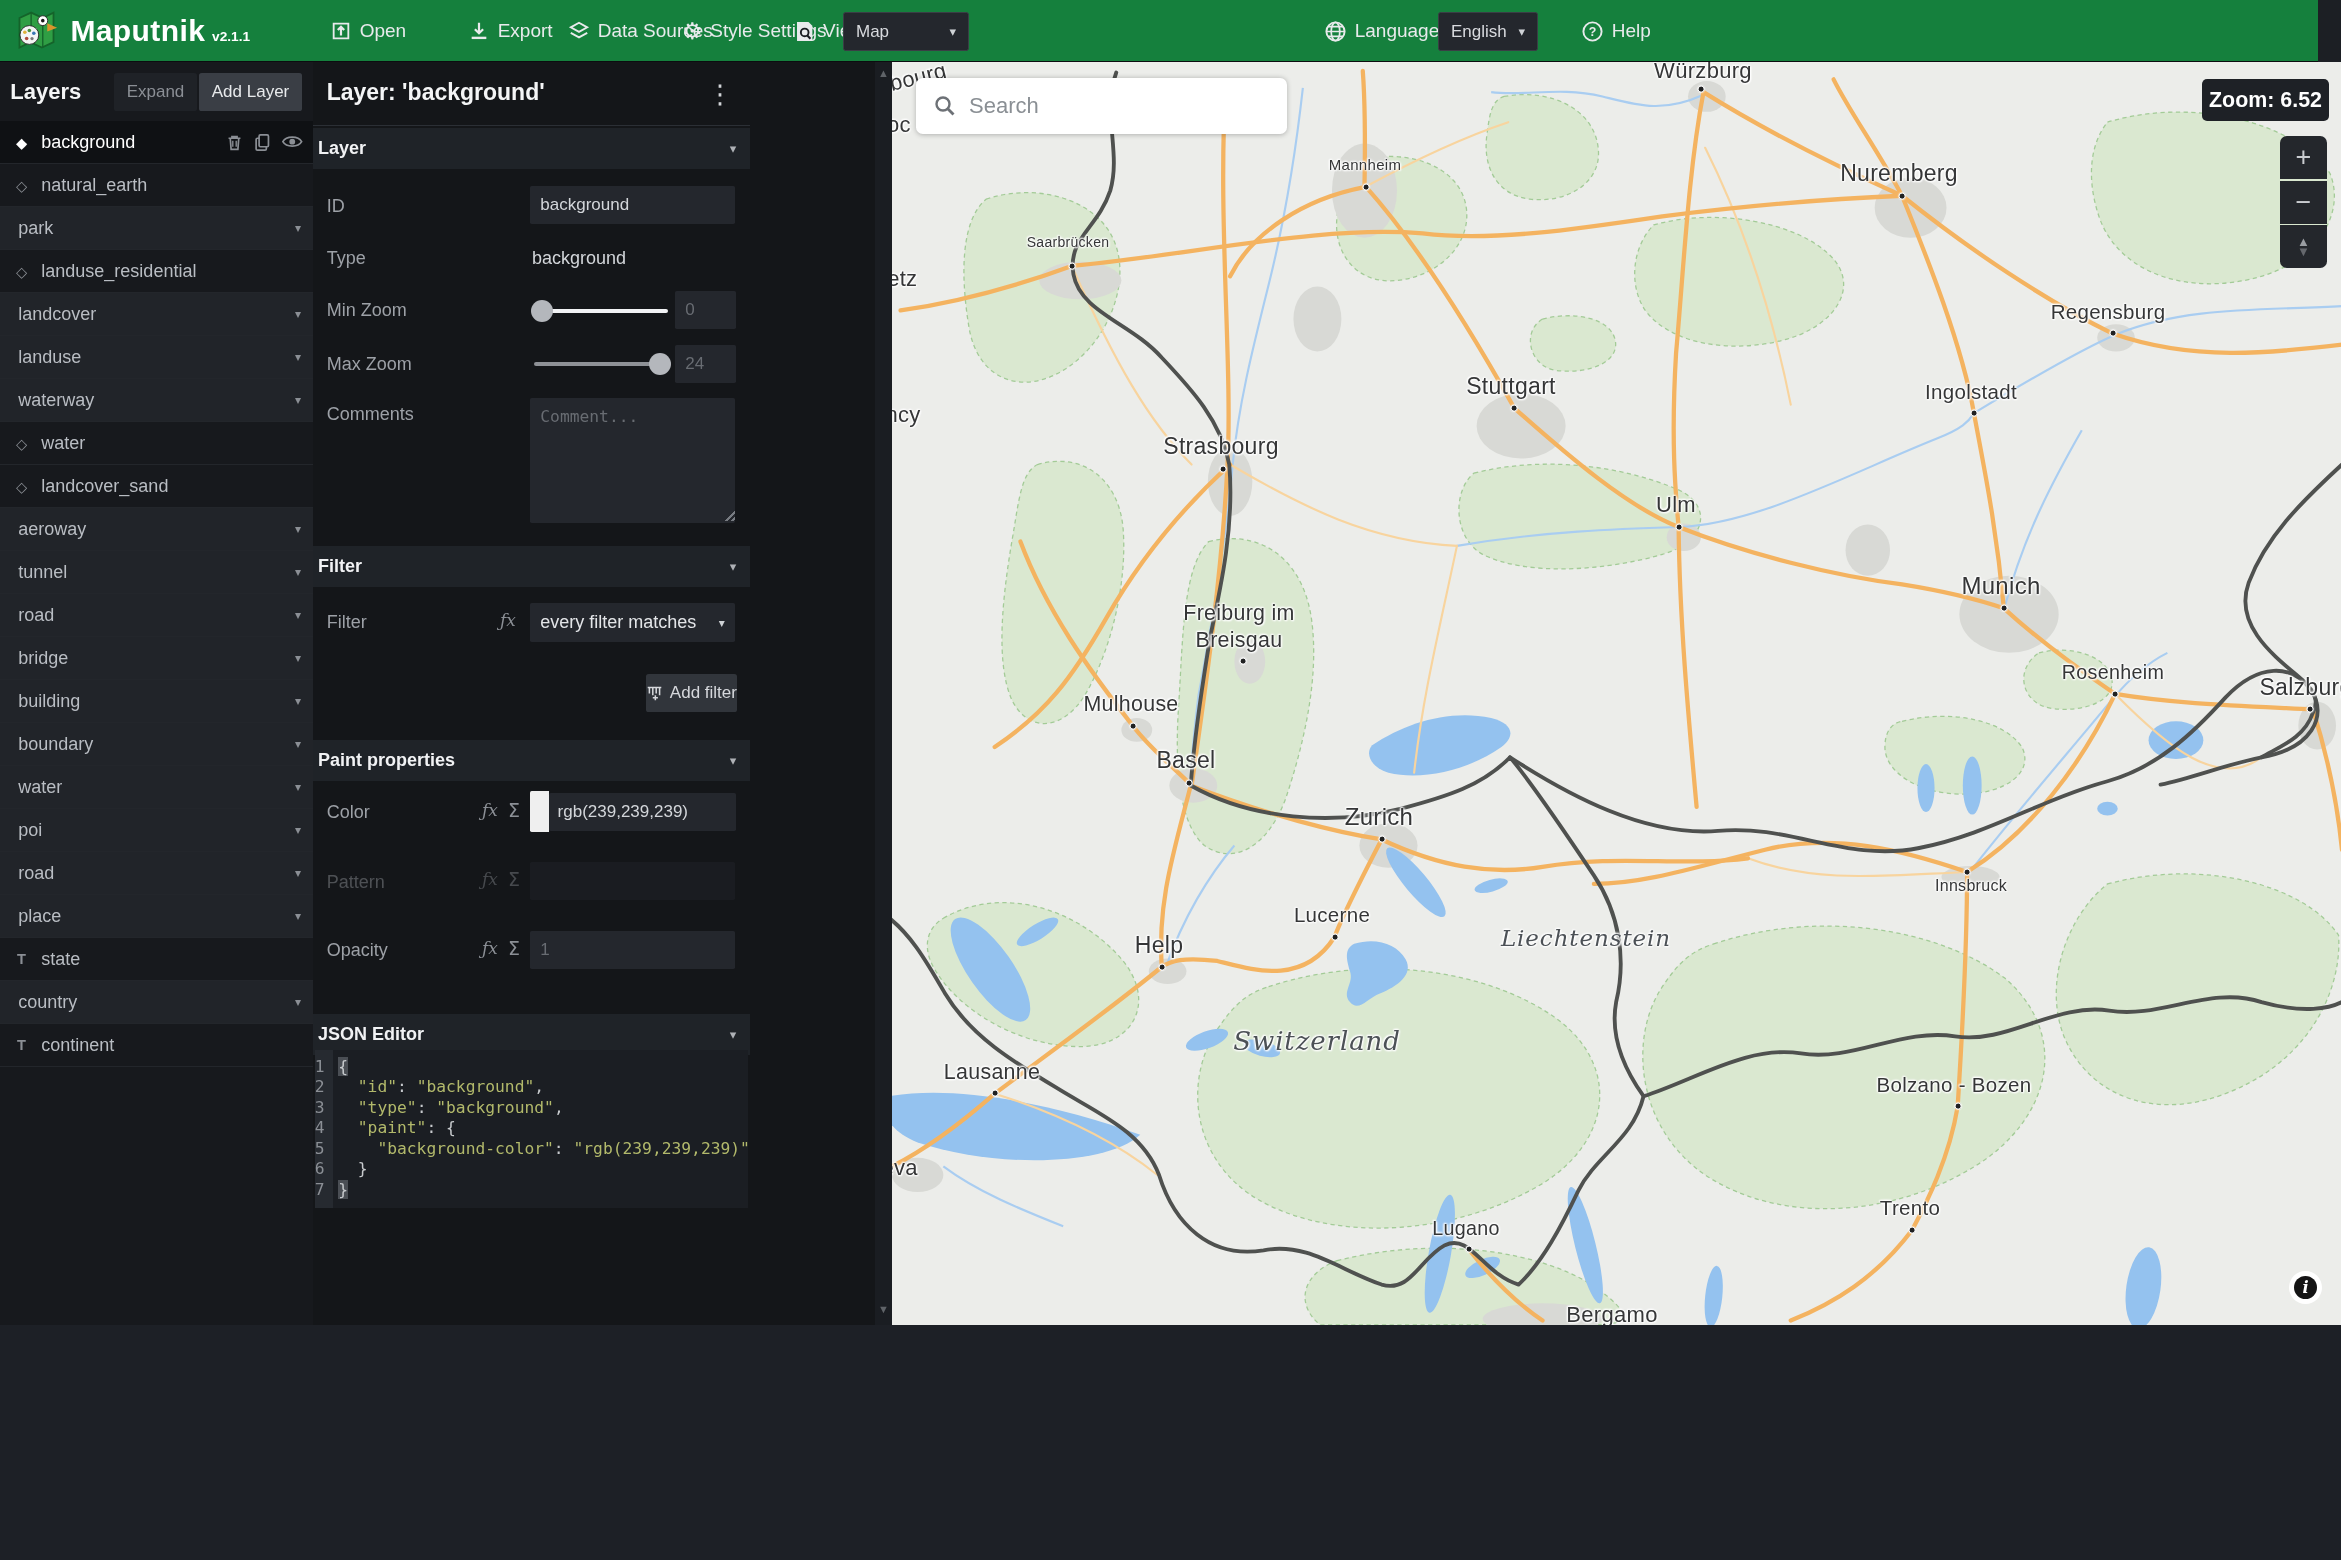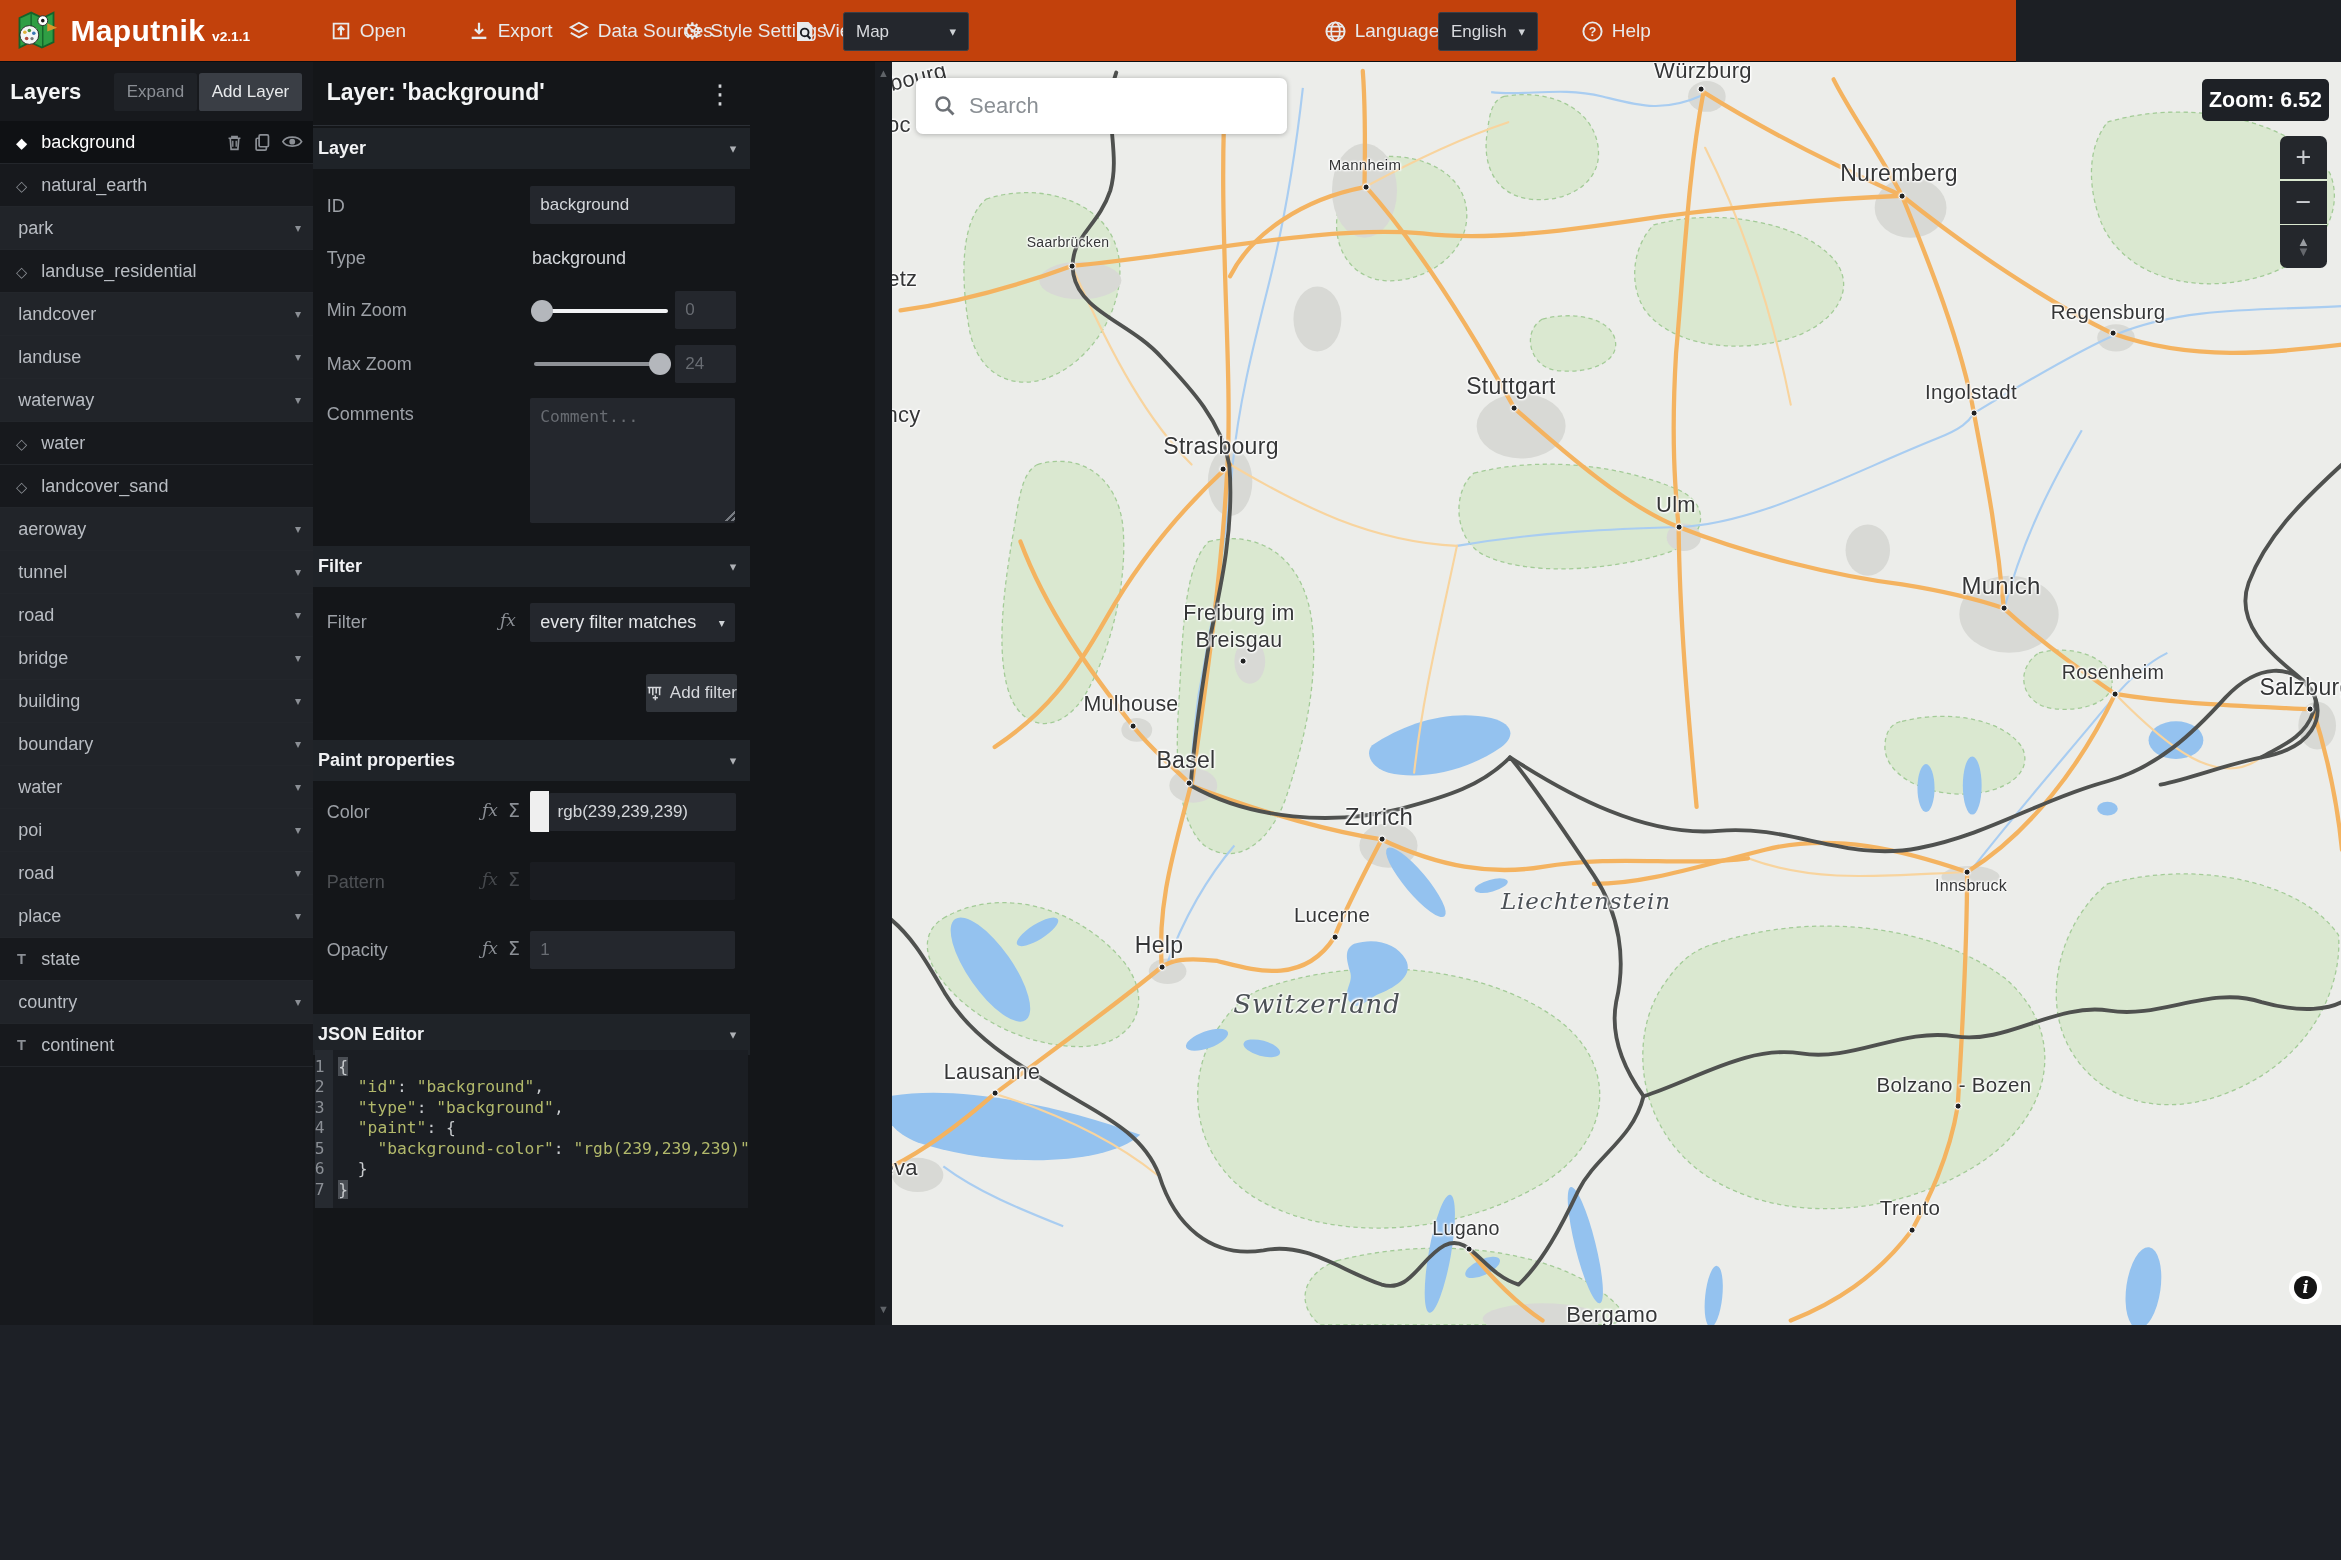--- a/index.html
+++ b/index.html
@@ -1,21 +1,21 @@
 <!DOCTYPE html>
 <html style="font-size:13.7px"><head>
 <meta charset="utf-8">
 <style>
   * { margin:0; padding:0; box-sizing:border-box; }
   html,body { width:2342px; height:1560px; overflow:hidden; background:#1c1f24;
               font-family:"Liberation Sans", sans-serif; }
   .app { position:relative; width:2342px; height:1560px; background:#1c1f24; }
 
   
-  .nav { position:absolute; left:0; top:0; width:2016px; height:62px; background:#c2410c;
+  .nav { position:absolute; left:0; top:0; width:2318px; height:62px; background:#15803d;
          border-bottom:0.9px solid #0c0d10; z-index:50; }
   .brand { position:absolute; left:15.4px; top:9.4px; display:flex; align-items:center; }
   .brand-name { color:#ffffff; font-size:30px; font-weight:bold; margin-left:12px; letter-spacing:0.4px; }
   .brand-ver { color:#ffffff; font-size:13.7px; font-weight:bold; margin-left:6.8px; margin-top:12px; }
   .nav-item { position:absolute; top:0; height:62px; display:flex; align-items:center; gap:7.7px;
               color:#e8eaec; font-size:19px; cursor:pointer; }
   .nav-item svg { display:block; }
   .nav-select { position:absolute; top:12px; height:39px; background:#24272d; border:0.9px solid #3a3e45;
                 border-radius:2.6px; color:#d8dade; font-size:17px; display:flex; align-items:center;
                 padding:0 12px; cursor:pointer; }
@@ -92,21 +92,21 @@
   .e-scroll .sa { position:absolute; left:0; width:17px; text-align:center; color:#5f6368; font-size:11px; }
 
   
   .map { position:absolute; left:892px; top:62px; width:1450px; height:1263px; overflow:hidden;
          background:#ecedea; cursor:grab; }
   .map svg.basemap { position:absolute; left:0; top:0; }
   .map-label { position:absolute; transform:translate(-50%,-50%); color:#353637; font-weight:500;
                white-space:pre-line; text-align:center; line-height:1.25; letter-spacing:0.3px;
                text-shadow:0 0 2.6px #fff, 0 0 2.6px #fff, 0 0 3.4px #fff, -0.9px -0.9px 1.7px #fff, 0.9px 0.9px 1.7px #fff; }
   .map-label.region { font-family:"DejaVu Serif", serif; font-style:italic; font-weight:normal;
-                      color:#4c5156; letter-spacing:0.9px; }
+                      color:#4c5156; letter-spacing:0.9px;margin-top:37px; }
   .map-dot { position:absolute; width:6.8px; height:6.8px; border-radius:50%; background:#202122;
              border:1.7px solid #ffffff; transform:translate(-50%,-50%); box-shadow:0 0 1.7px #fff; }
   .searchbox { position:absolute; left:24px; top:16.3px; width:371px; height:56px; background:#ffffff;
                border-radius:6.8px; box-shadow:0 0.9px 5.1px rgba(0,0,0,.25); display:flex; align-items:center; }
   .searchbox input { border:none; outline:none; font-size:22px; color:#555; width:274px;
                      font-family:"Liberation Sans", sans-serif; }
   .searchbox input::placeholder { color:#8a8f94; }
   .zoom-badge { position:absolute; left:1310px; top:17px; width:127px; height:42px; background:#1e2126;
                 border-radius:5.1px; color:#ffffff; font-size:21.4px; font-weight:bold; display:flex;
                 align-items:center; justify-content:center; }

